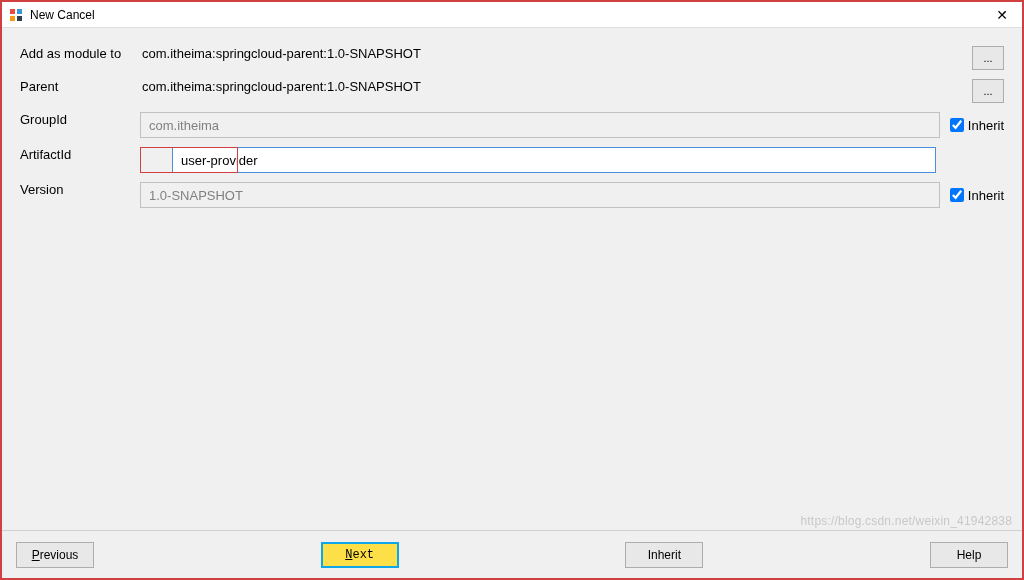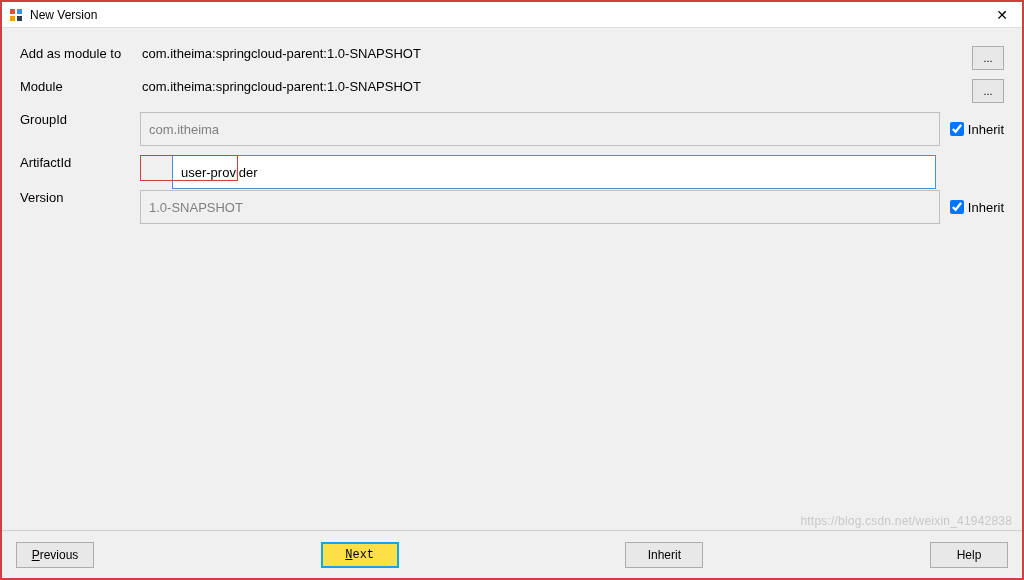--- a/index.html
+++ b/index.html
@@ -88,21 +88,21 @@
       display: flex;
       align-items: center;
       justify-content: center;
       font-size: 11px;
       color: #000;
       margin-left: 8px;
     }
     .text-input {
       flex: 1;
       height: 26px;
-      padding: 16px 8px;
+      padding: 4px 8px;
       border: 1px solid #c0c0c0;
       background: #f0f0f0;
       font-size: 13px;
       font-family: inherit;
       color: #808080;
     }
     .text-input.active {
       background: #fff;
       border: 1px solid #4a90d9;
       color: #000;
@@ -188,38 +188,38 @@
 
   <div class="titlebar">
     <span class="titlebar-icon">
       <svg width="14" height="14" viewBox="0 0 14 14">
         <rect x="1" y="1" width="5" height="5" fill="#e74c3c"></rect>
         <rect x="8" y="1" width="5" height="5" fill="#3498db"></rect>
         <rect x="1" y="8" width="5" height="5" fill="#f39c12"></rect>
         <rect x="8" y="8" width="5" height="5" fill="#2c3e50"></rect>
       </svg>
     </span>
-    <span class="titlebar-title">New Version</span>
+    <span class="titlebar-title">New Cancel</span>
     <div class="close-btn">
       <span>✕</span>
     </div>
   </div>
 
   <div class="content">
 
     <div class="form-row">
       <div class="form-label">Add as module to</div>
       <div class="form-value">com.itheima:springcloud-parent:1.0-SNAPSHOT</div>
       <div class="browse-btn">
         <span>...</span>
       </div>
     </div>
 
     <div class="form-row">
-      <div class="form-label">Module</div>
+      <div class="form-label">Parent</div>
       <div class="form-value">com.itheima:springcloud-parent:1.0-SNAPSHOT</div>
       <div class="browse-btn">
         <span>...</span>
       </div>
     </div>
 
     <div class="form-row">
       <div class="form-label">GroupId</div>
       <input class="text-input" type="text" readonly="" value="com.itheima" style="">
       <div class="inherit-checkbox">

